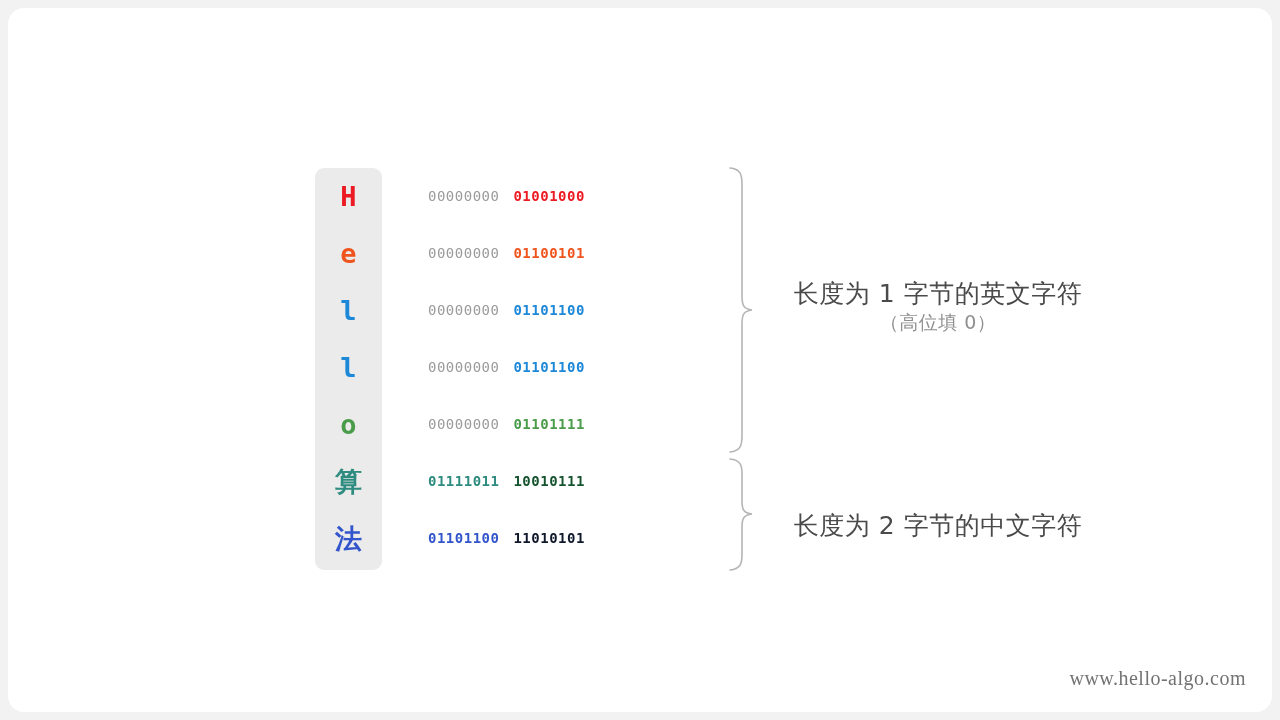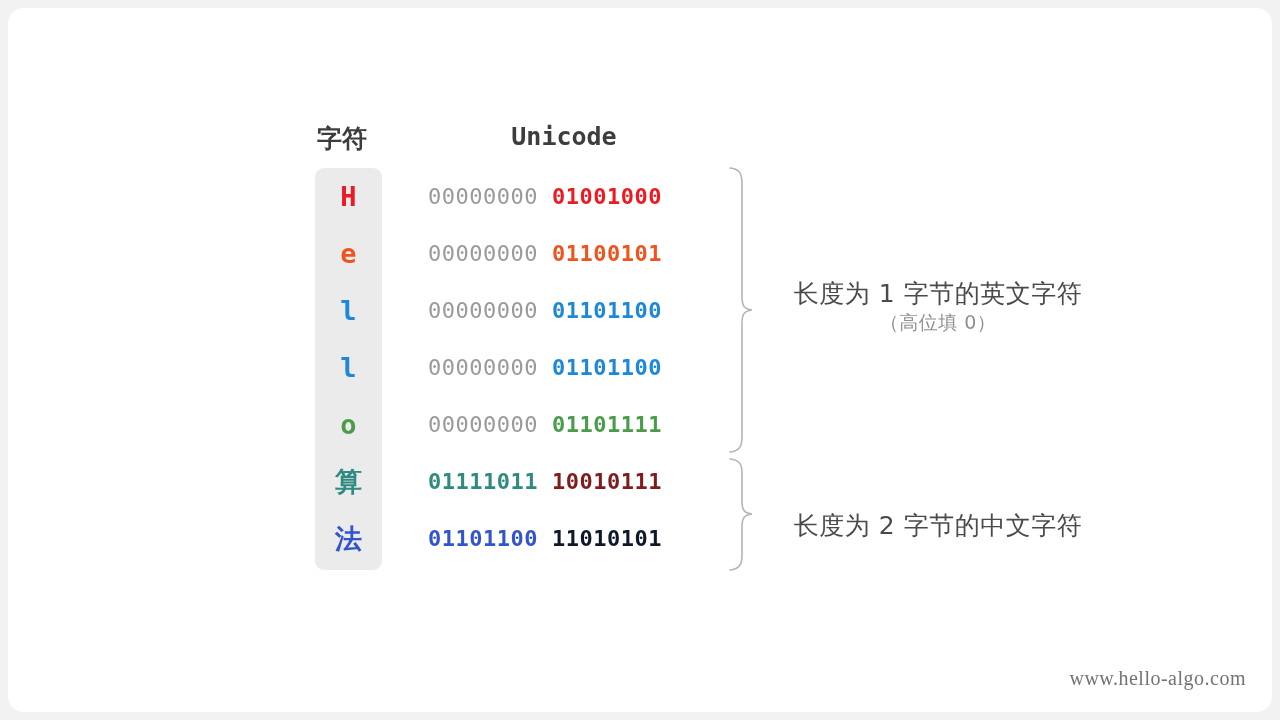--- a/index.html
+++ b/index.html
@@ -77,21 +77,21 @@
   }
 
   
   .bin-row {
     position: absolute;
     left: 420px;
     width: 290px;
     height: 57px;
     line-height: 57px;
     font-family: "DejaVu Sans Mono", "Liberation Mono", monospace;
-    font-size: 22px;
+    font-size: 14px;
     white-space: nowrap;
   }
   .bin-hi {
     color: #9a9a9a;
     font-weight: normal;
     letter-spacing: 0.5px;
   }
   .bin-lo {
     font-weight: bold;
     letter-spacing: 0.5px;
@@ -134,39 +134,37 @@
     letter-spacing: 0.5px;
     white-space: nowrap;
   }
 </style>
 </head>
 <body>
 
 <div id="canvas">
   <div id="card">
 
-    <div class="col-header" id="header-char">字符</div>
 
-    <div class="col-header" id="header-unicode">Unicode</div>
 
     <div id="char-column"></div>
 
     <div id="rows-layer">
         <div class="char-cell" style="top: 160px; color: rgb(236, 27, 35);">H</div>
         <div class="bin-row" style="top: 160px;"><span class="bin-hi">00000000</span><span class="bin-gap"></span><span class="bin-lo" style="color: rgb(236, 27, 35);">01001000</span></div>
         <div class="char-cell" style="top: 217px; color: rgb(240, 84, 30);">e</div>
         <div class="bin-row" style="top: 217px;"><span class="bin-hi">00000000</span><span class="bin-gap"></span><span class="bin-lo" style="color: rgb(240, 84, 30);">01100101</span></div>
         <div class="char-cell" style="top: 274px; color: rgb(30, 136, 216);">l</div>
         <div class="bin-row" style="top: 274px;"><span class="bin-hi">00000000</span><span class="bin-gap"></span><span class="bin-lo" style="color: rgb(30, 136, 216);">01101100</span></div>
         <div class="char-cell" style="top: 331px; color: rgb(30, 136, 216);">l</div>
         <div class="bin-row" style="top: 331px;"><span class="bin-hi">00000000</span><span class="bin-gap"></span><span class="bin-lo" style="color: rgb(30, 136, 216);">01101100</span></div>
         <div class="char-cell" style="top: 388px; color: rgb(74, 155, 74);">o</div>
         <div class="bin-row" style="top: 388px;"><span class="bin-hi">00000000</span><span class="bin-gap"></span><span class="bin-lo" style="color: rgb(74, 155, 74);">01101111</span></div>
         <div class="char-cell cjk" style="top: 445px; color: rgb(46, 139, 127);">算</div>
-        <div class="bin-row" style="top: 445px;"><span class="bin-lo" style="color: rgb(46, 139, 127);">01111011</span><span class="bin-gap"></span><span class="bin-lo" style="color: #7f1d1d; margin-top: 47px;">10010111</span></div>
+        <div class="bin-row" style="top: 445px;"><span class="bin-lo" style="color: rgb(46, 139, 127);">01111011</span><span class="bin-gap"></span><span class="bin-lo" style="color: #14532d; margin-top: 47px;">10010111</span></div>
         <div class="char-cell cjk" style="top: 502px; color: rgb(51, 85, 204);">法</div>
         <div class="bin-row" style="top: 502px;"><span class="bin-lo" style="color: rgb(51, 85, 204);">01101100</span><span class="bin-gap"></span><span class="bin-lo" style="color: #0f172a;">11010101</span></div>
       </div>
 
     <svg class="brace" id="brace-1" style="left:718px; top:158px;" width="30" height="288" viewBox="0 0 30 288">
       <path d="M 4 2 C 14 3 16 8 16 18 L 16 130 C 16 140 18 143 26 144 C 18 145 16 148 16 158 L 16 270 C 16 280 14 285 4 286" fill="none" stroke="#b5b5b5" stroke-width="1.6" stroke-linecap="round"></path>
     </svg>
 
     <svg class="brace" id="brace-2" style="left:718px; top:449px;" width="30" height="115" viewBox="0 0 30 115">
       <path d="M 4 2 C 14 3 16 8 16 16 L 16 44 C 16 53 18 56 26 57 C 18 58 16 61 16 70 L 16 98 C 16 107 14 112 4 113" fill="none" stroke="#b5b5b5" stroke-width="1.6" stroke-linecap="round"></path>

